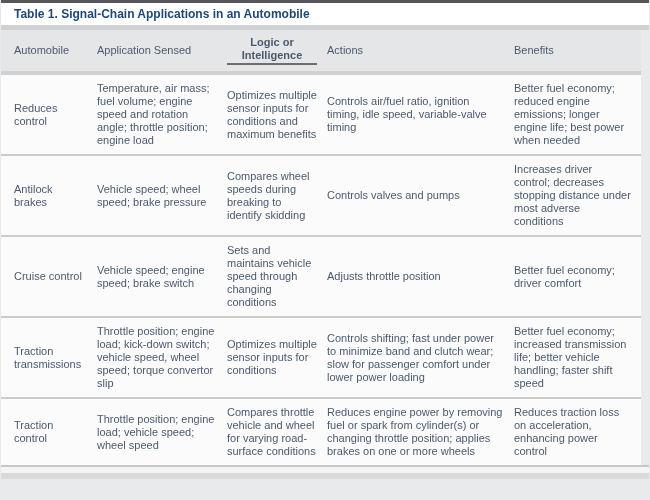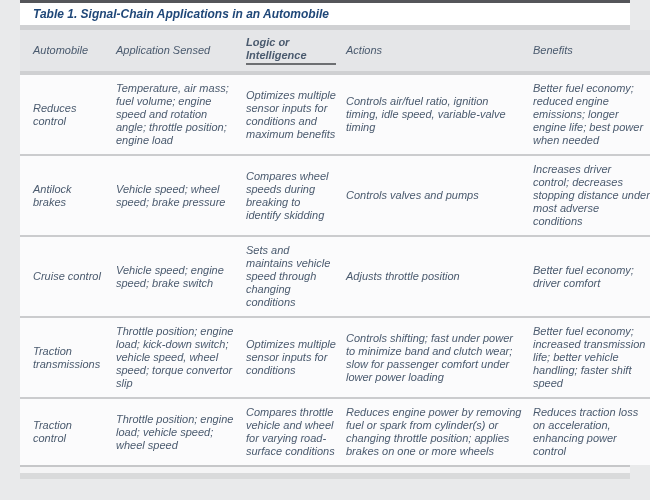--- a/index.html
+++ b/index.html
@@ -9,22 +9,21 @@
     height: 500px;
     overflow: hidden;
     background: #e9eaeb;
     font-family: "Liberation Sans", sans-serif;
   }
   .frame {
     width: 650px;
     height: 500px;
     background: #e9eaeb;
     box-sizing: border-box;
-    padding: 0 20px;
-    font-style: italic;
+    padding: 0 1px;
   }
   .top-rule {
     height: 3px;
     background: #55565a;
   }
   .title-bar {
     background: #ffffff;
     padding: 4px 6px 4px 13px;
     font-size: 12px;
     font-weight: bold;
@@ -56,20 +55,21 @@
     padding: 6px 10px 6px 0;
     border-bottom: 4px solid #cfd0d2;
     height: 22px;
   }
   thead th:first-child { padding-left: 13px; }
   thead th.logic-th { font-weight: bold; }
   thead th.logic-th .col-underline {
     display: block;
     border-bottom: 2px solid #6d6f72;
     padding-bottom: 1px;
+    text-align: center;
   }
   tbody td {
     background: #fbfbfc;
     vertical-align: middle;
     padding: 7px 10px 7px 0;
   }
   tbody td:first-child { padding-left: 13px; }
   tbody tr + tr td { border-top: 2px solid #cbccce; }
 
   .bottom-rule { height: 2px; background: #c6c7c9; }

